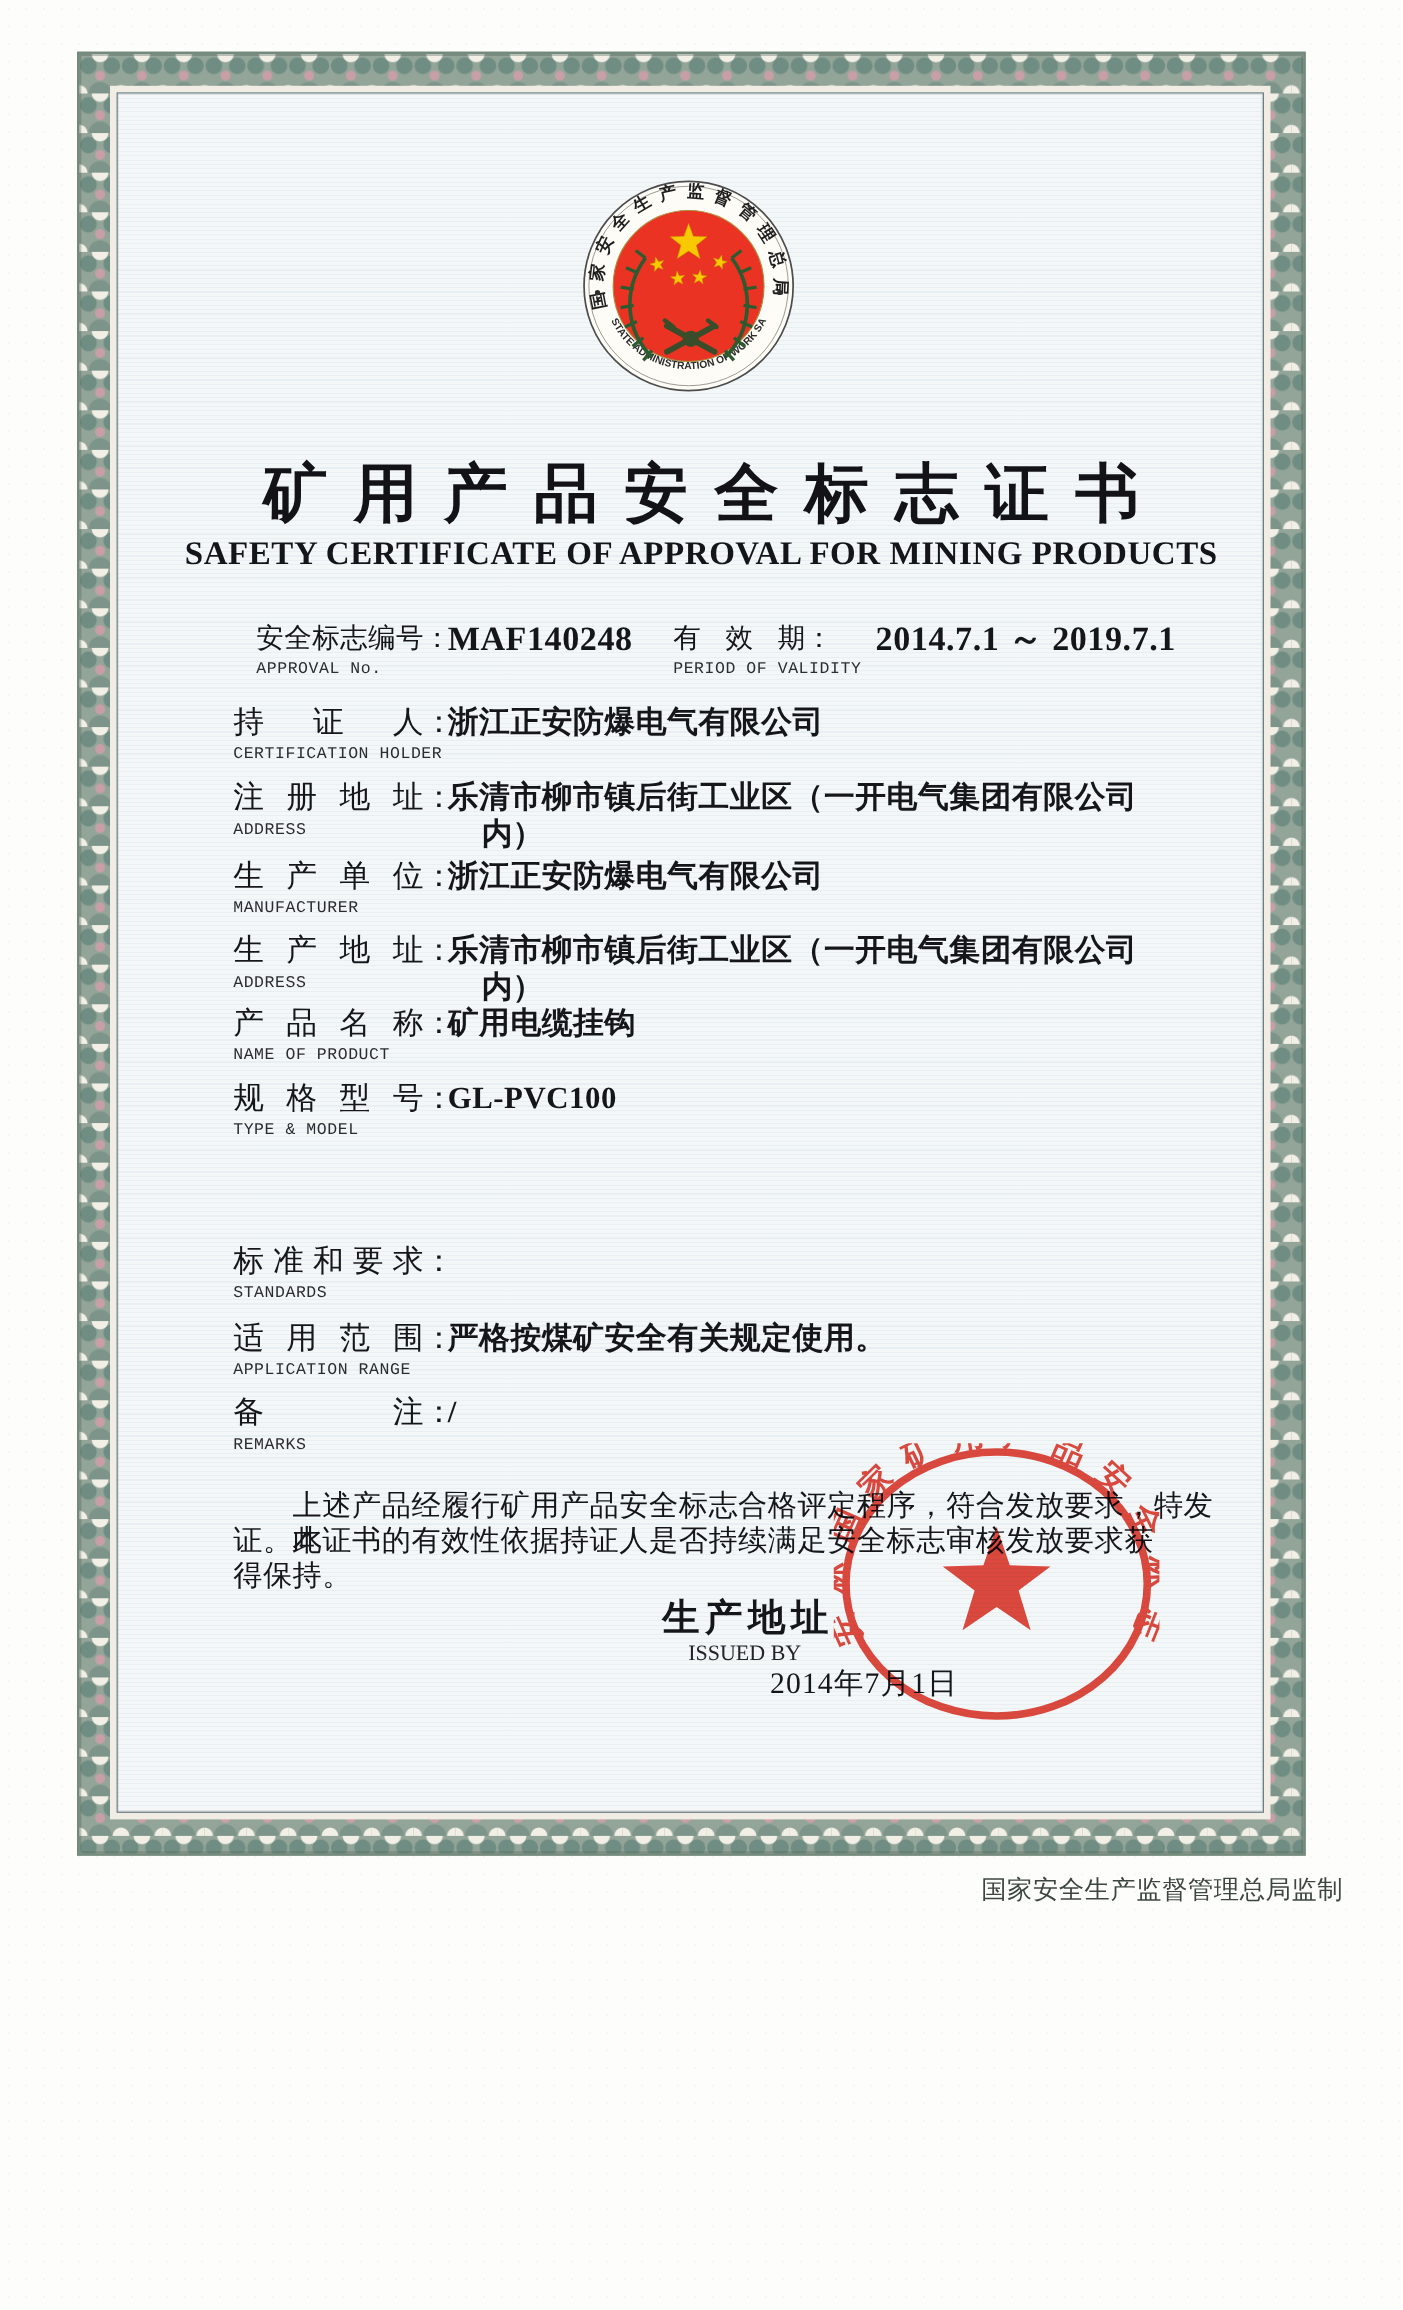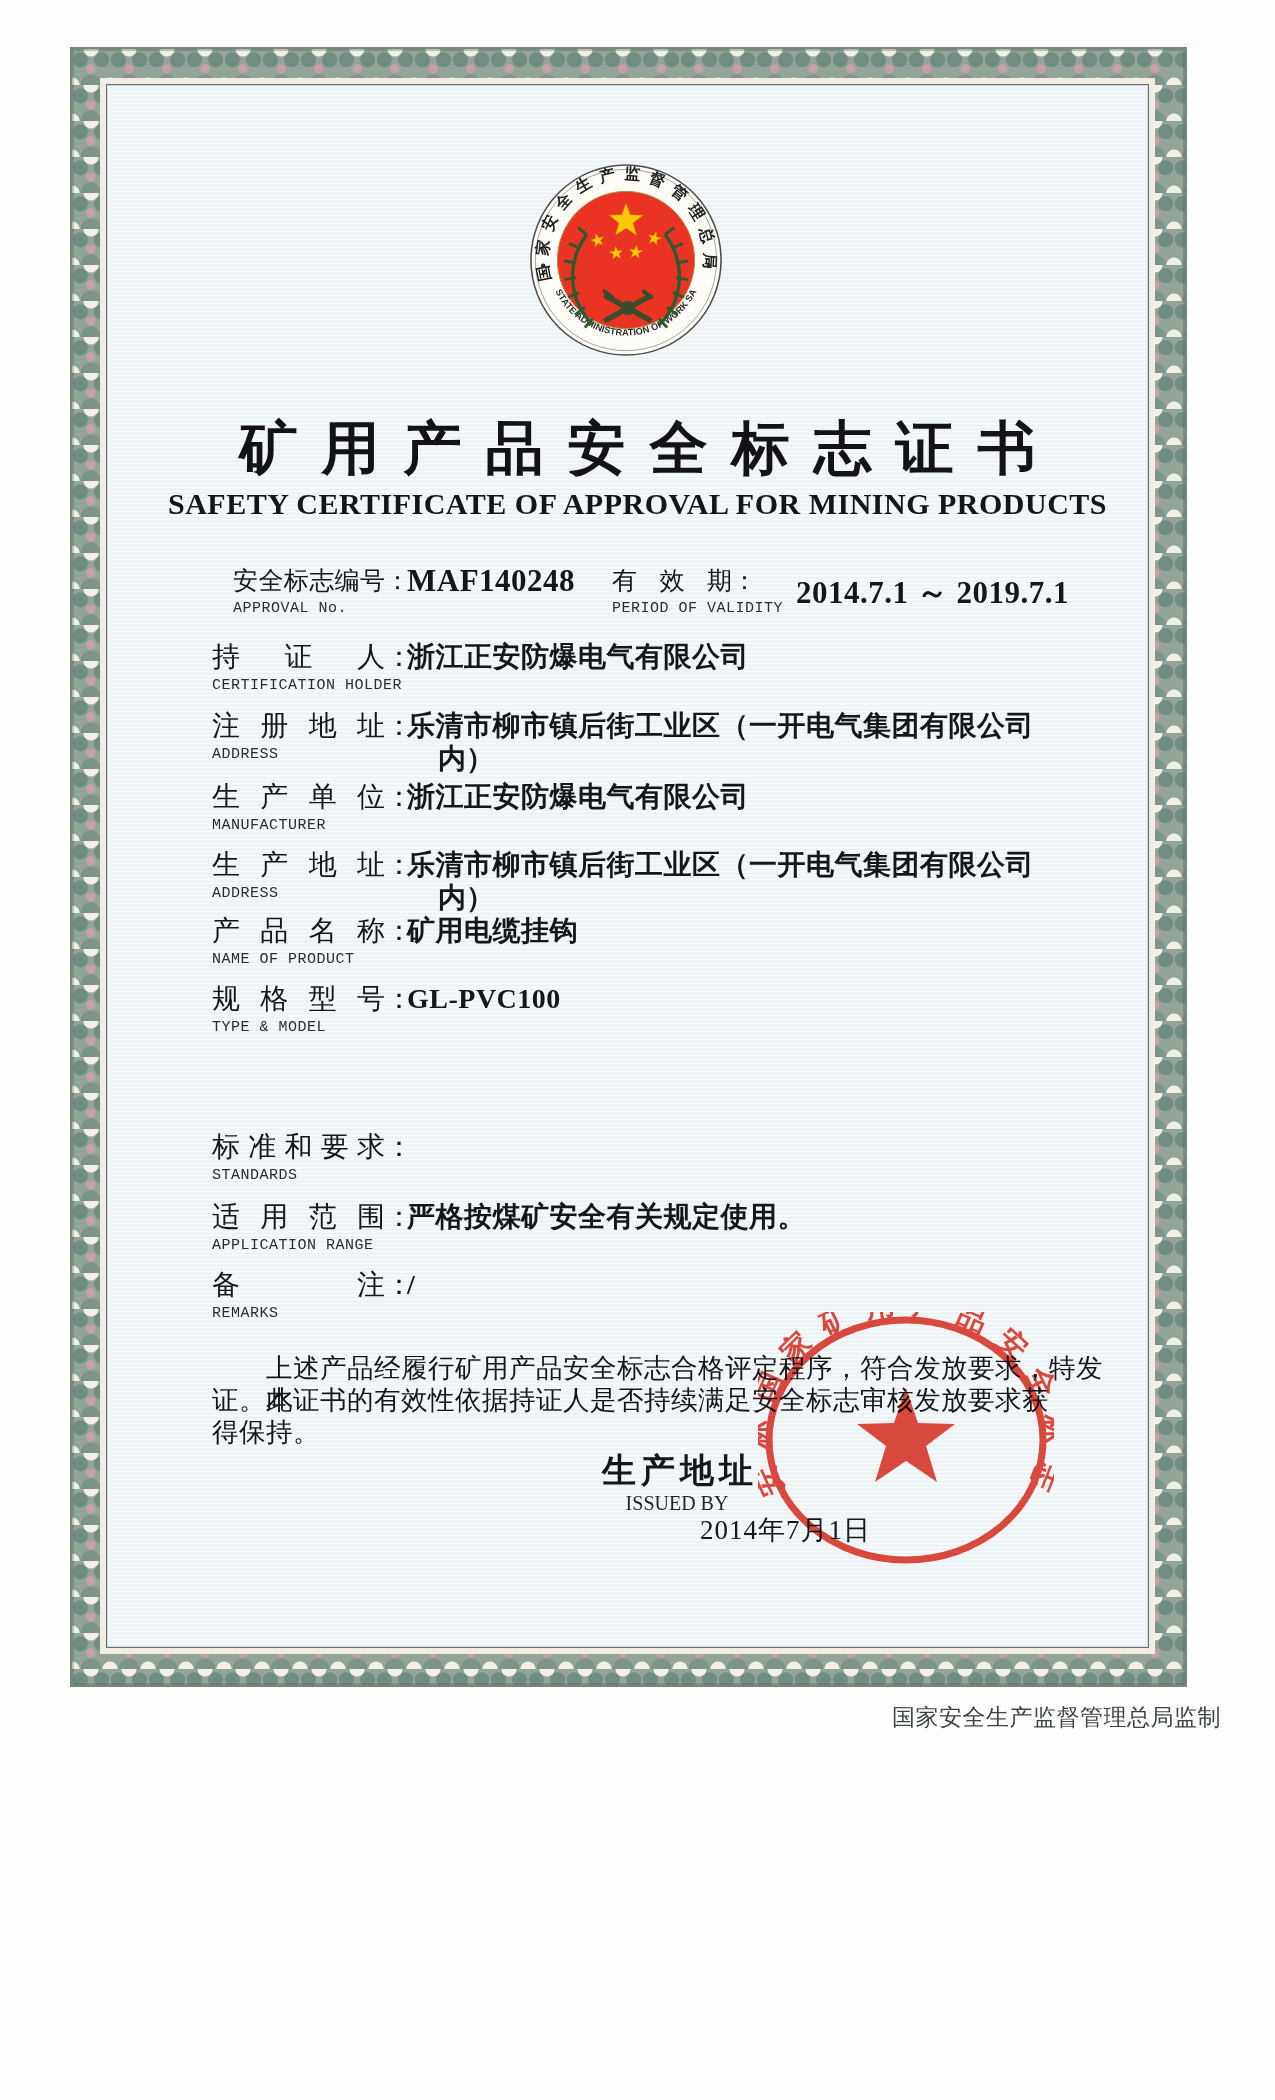--- a/index.html
+++ b/index.html
@@ -127,21 +127,21 @@
       <span class="lbl6">安全标志编号</span>
         <span class="colon">：</span>
         <span class="val">MAF140248</span>
     </div>
     <div class="en" style="top:34px;">APPROVAL No.</div>
   </div>
   <div class="meta" style="left:612px;top:566px;">
     <div class="cn">
       <span class="lbl3">有效期</span>
         <span class="colon">：</span>
-        <span class="val" style="margin-left:42px;margin-top:12px;">2014.7.1 ～ 2019.7.1</span>
+        <span class="val" style="margin-left:42px;">2014.7.1 ～ 2019.7.1</span>
     </div>
     <div class="en" style="top:34px;">PERIOD OF VALIDITY</div>
   </div>
 
   <div class="row" style="top:640px;">
     <div class="cn">
         <span class="lbl">持证人</span>
         <span class="colon">：</span>
         <span class="val">浙江正安防爆电气有限公司</span>
       </div>

